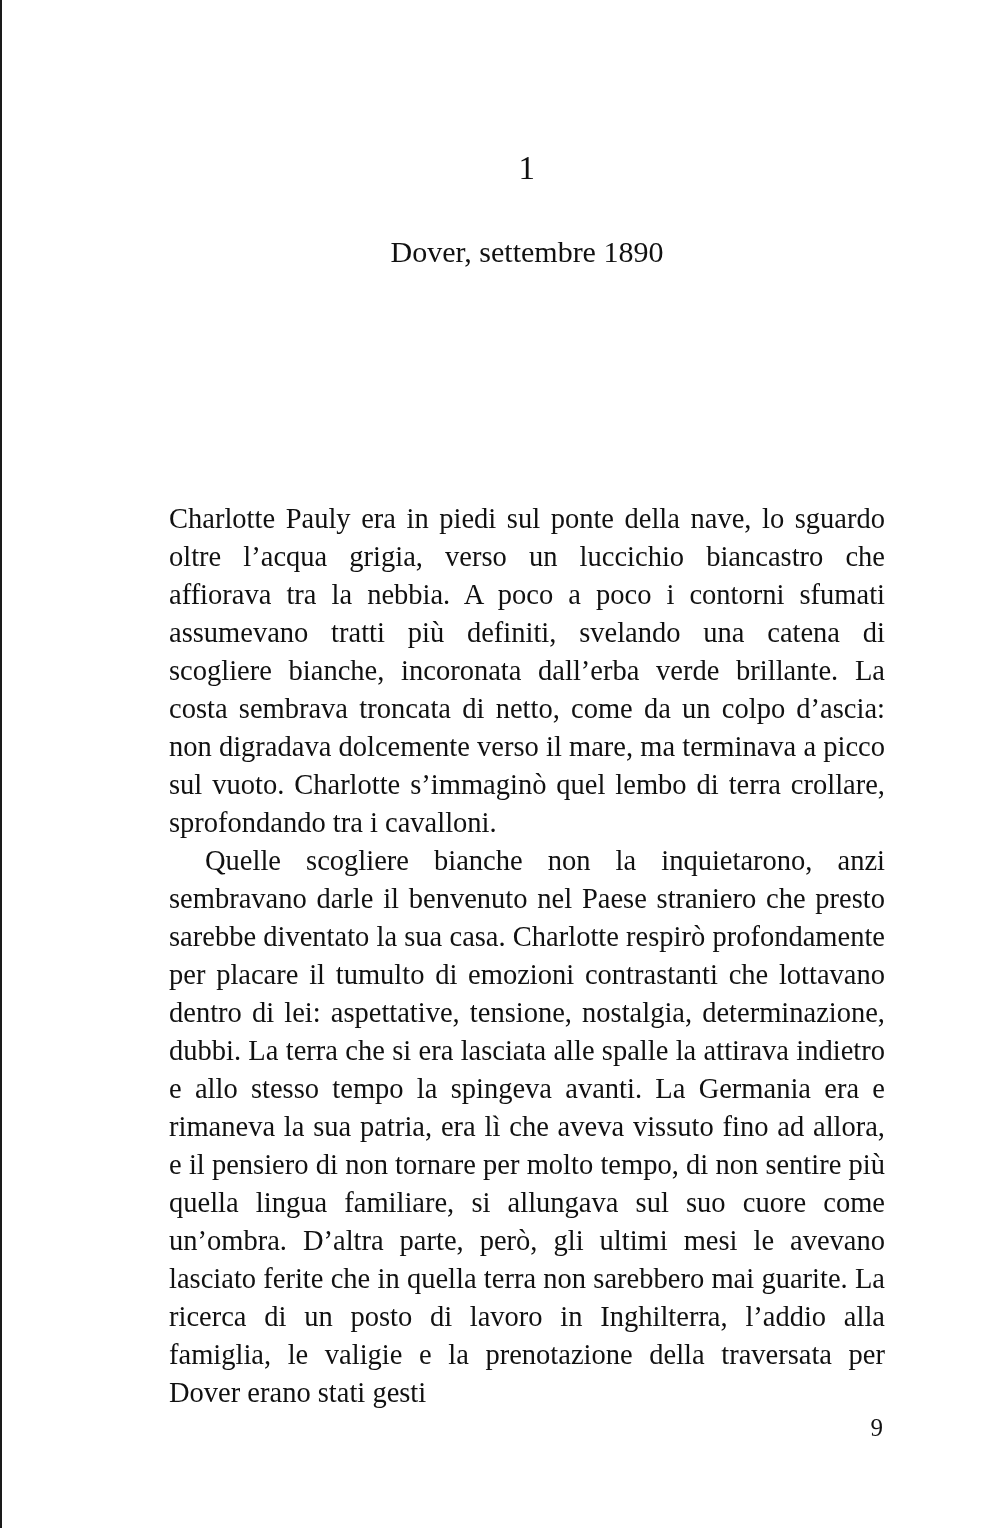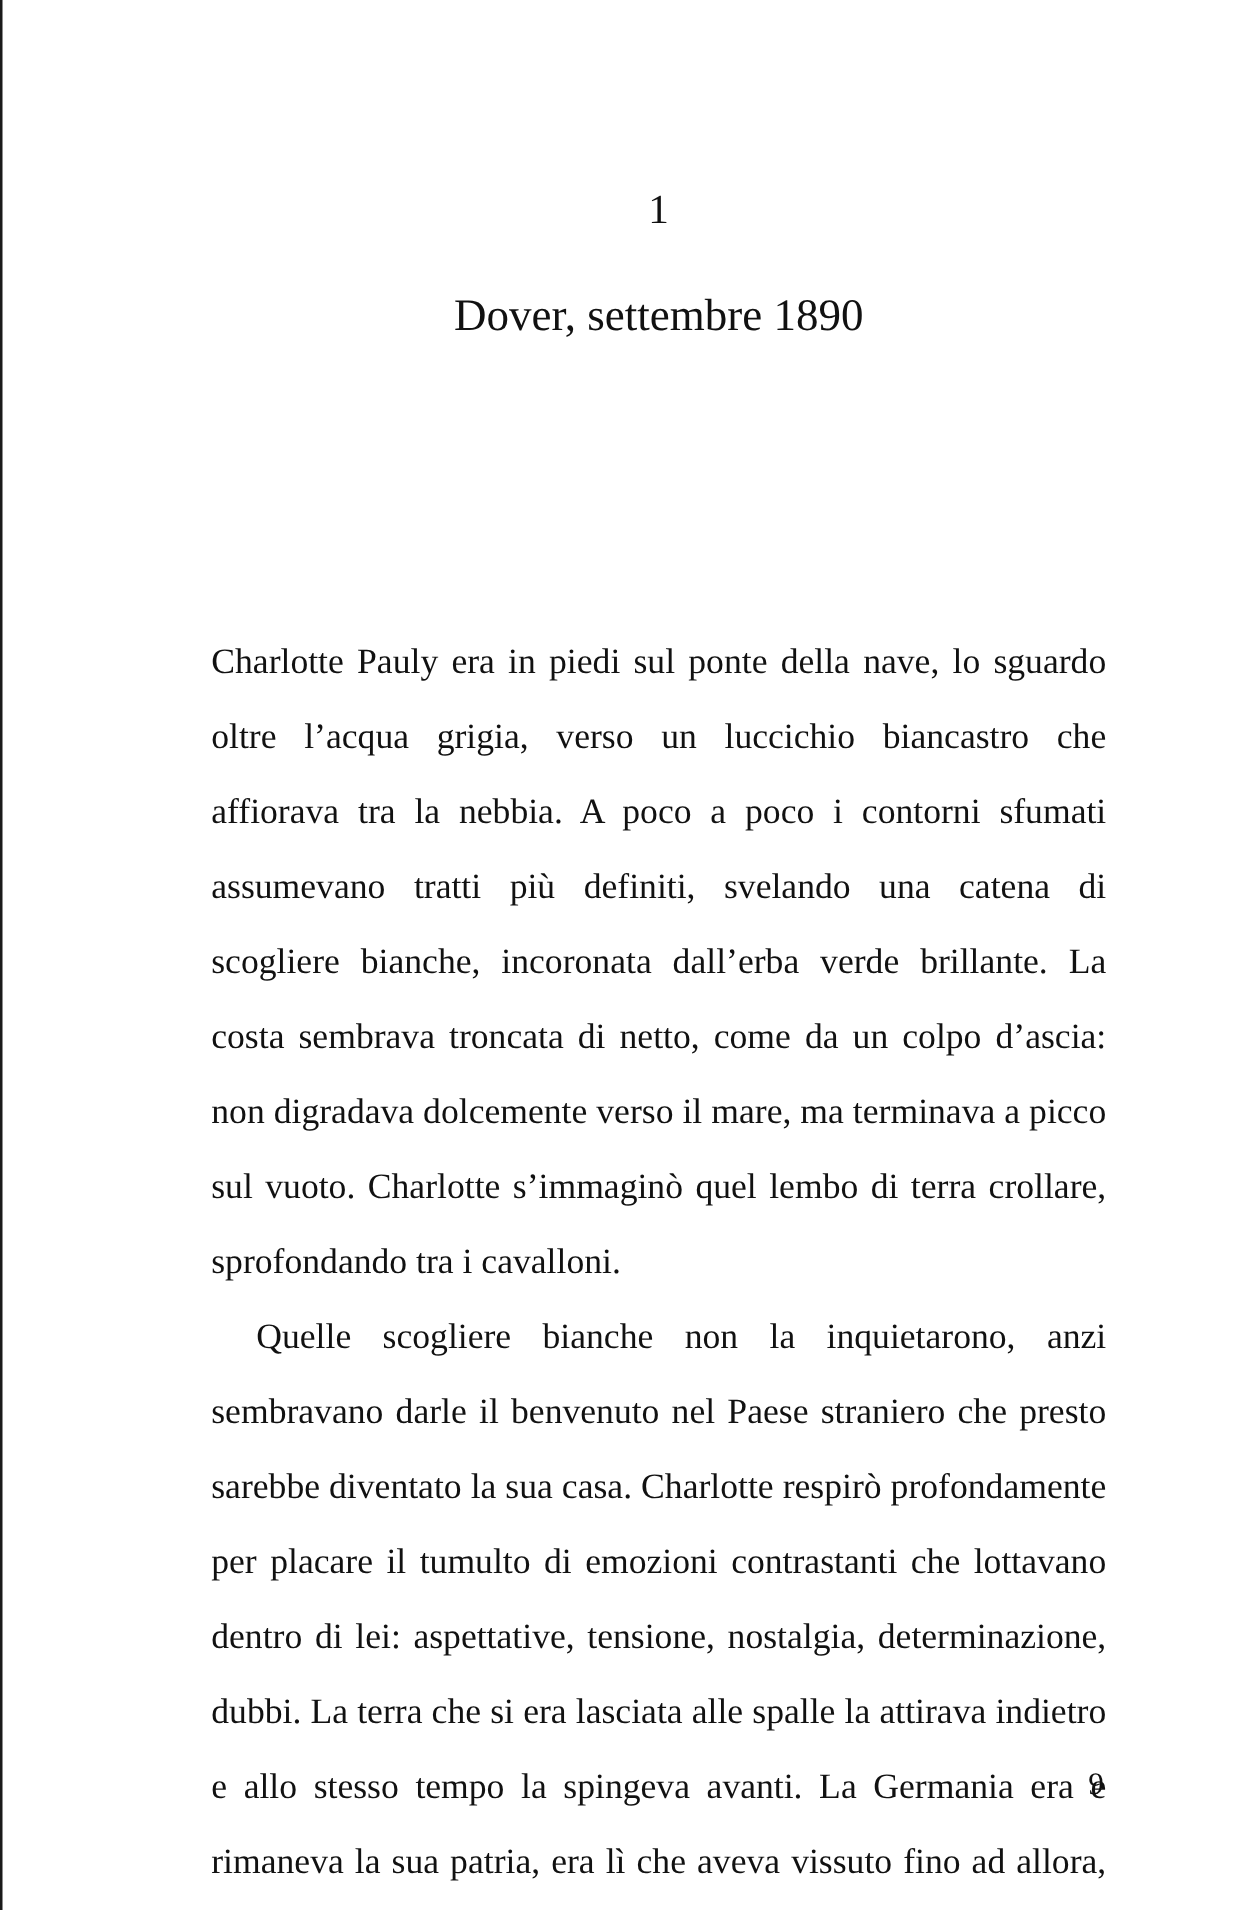--- a/index.html
+++ b/index.html
@@ -32,38 +32,38 @@
   .chapter-number {
     font-size: 33px;
     line-height: 40px;
     font-weight: 400;
     letter-spacing: 0.5px;
     color: #111111;
   }
 
   .chapter-subtitle {
     margin-top: 45px;
-    font-size: 36px;
+    font-size: 30px;
     line-height: 38px;
     font-weight: 400;
     color: #111111;
   }
 
   
   .body-text {
     position: absolute;
     left: 167px;
     top: 500px;
     width: 716px;
   }
 
   .para {
     margin: 0;
     font-size: 28.5px;
-    line-height: 60px;
+    line-height: 38px;
     text-align: justify;
     text-justify: inter-word;
     hyphens: manual;
     color: #111111;
     font-weight: 400;
   }
 
   .para + .para {
     text-indent: 36px;
   }

